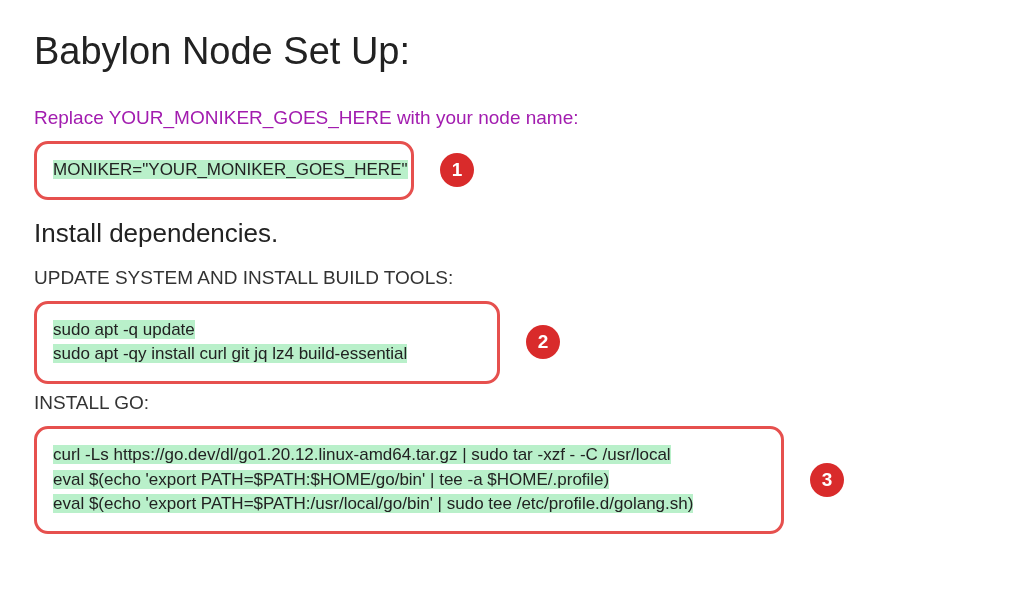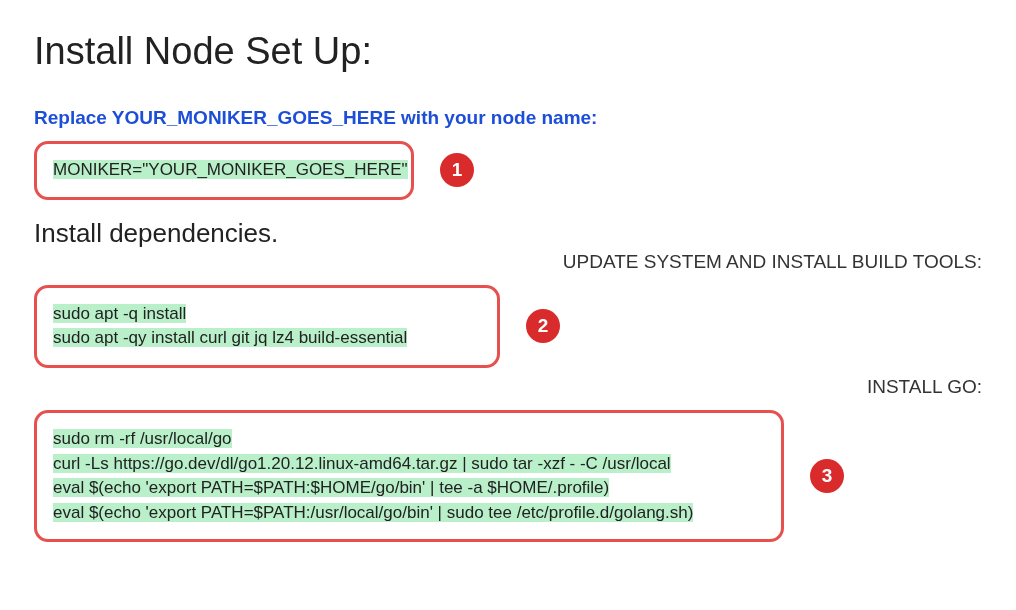--- a/index.html
+++ b/index.html
@@ -12,36 +12,35 @@
     width: 1016px;
   }
   h1 {
     font-size: 38px;
     font-weight: 400;
     margin: 0 0 34px 0;
     color: #222;
   }
   p.intro {
     font-size: 19px;
-    font-weight: 700;
+    font-weight: 400;
     margin: 16px 0 12px 0;
-    color: #1d4ed8;
+    color: #a21caf;
   }
   h2 {
     font-size: 26px;
     font-weight: 400;
-    margin: 18px 0 2px 0;
+    margin: 18px 0 18px 0;
     color: #222;
   }
   .sub {
     font-size: 19px;
     font-weight: 400;
     margin: 0 0 12px 0;
     color: #333;
-    text-align: right;
   }
   .row {
     display: flex;
     align-items: center;
     gap: 26px;
     margin-bottom: 6px;
   }
   .codebox {
     border: 3px solid #e6504e;
     border-radius: 14px;
@@ -71,45 +70,44 @@
     font-weight: 600;
     display: flex;
     align-items: center;
     justify-content: center;
     flex-shrink: 0;
   }
 </style>
 </head>
 <body>
 
-<h1>Install Node Set Up:</h1>
+<h1>Babylon Node Set Up:</h1>
 
 <p class="intro">Replace YOUR_MONIKER_GOES_HERE with your node name:</p>
 
 <div class="row">
   <div class="codebox w1">
     <span class="line"><span class="hl">MONIKER="YOUR_MONIKER_GOES_HERE"</span></span>
   </div>
   <div class="badge">1</div>
 </div>
 
 <h2>Install dependencies.</h2>
 <p class="sub">UPDATE SYSTEM AND INSTALL BUILD TOOLS:</p>
 
 <div class="row">
   <div class="codebox w2">
-    <span class="line"><span class="hl">sudo apt -q install</span></span>
+    <span class="line"><span class="hl">sudo apt -q update</span></span>
     <span class="line"><span class="hl">sudo apt -qy install curl git jq lz4 build-essential</span></span>
   </div>
   <div class="badge">2</div>
 </div>
 
 <p class="sub" style="margin-top:8px;">INSTALL GO:</p>
 
 <div class="row">
   <div class="codebox w3">
-    <span class="line"><span class="hl">sudo rm -rf /usr/local/go</span></span>
     <span class="line"><span class="hl">curl -Ls https://go.dev/dl/go1.20.12.linux-amd64.tar.gz | sudo tar -xzf - -C /usr/local</span></span>
     <span class="line"><span class="hl">eval $(echo 'export PATH=$PATH:$HOME/go/bin' | tee -a $HOME/.profile)</span></span>
     <span class="line"><span class="hl">eval $(echo 'export PATH=$PATH:/usr/local/go/bin' | sudo tee /etc/profile.d/golang.sh)</span></span>
   </div>
   <div class="badge">3</div>
 </div>
 
 </body></html>

